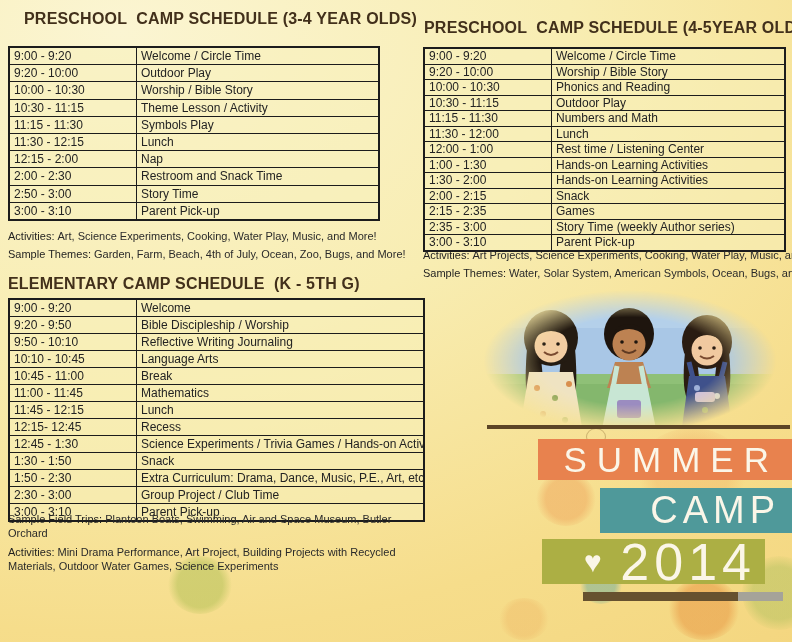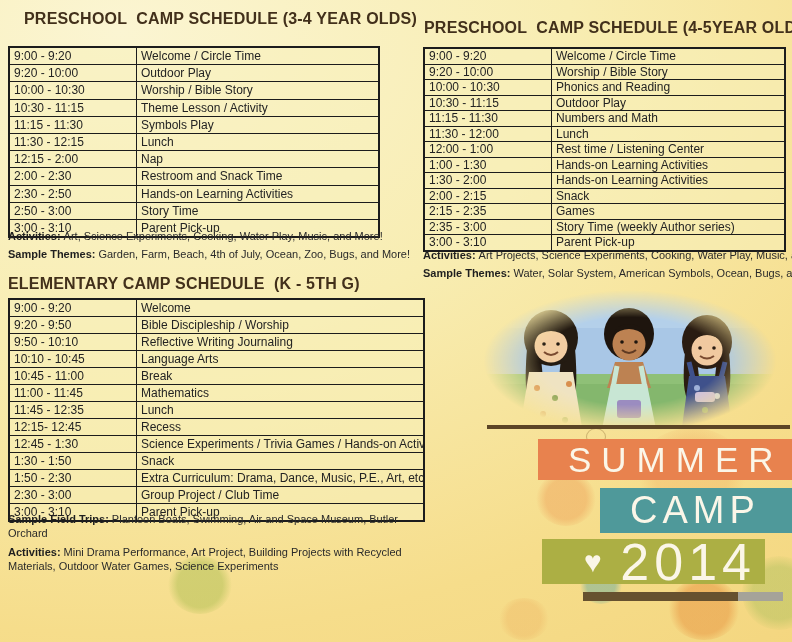--- a/index.html
+++ b/index.html
@@ -22,34 +22,34 @@
     border:1px solid #1c1c1c;font-size:12px;color:#232323;
     padding:0 4px;white-space:nowrap;overflow:hidden;vertical-align:middle;
   }
   table.t1 td{height:16.2px;}
   table.t2 td{height:14.5px;}
   table.t3 td{height:16px;}
   .col-time{width:118px;}
   .notes{position:absolute;font-size:11px;color:#2a2a2a;line-height:1.3;}
   .notes p{margin:0 0 4px 0;}
   .notes.nowrap p{white-space:nowrap;}
-  .note-label{font-weight:bold;color:#1f1f1f;margin-right:3px;}
+  .note-label{font-weight:normal;color:#1f1f1f;margin-right:3px;}
   
   .photo{
     position:absolute;left:479px;top:288px;width:302px;height:146px;z-index:1;
     -webkit-mask-image:radial-gradient(ellipse 50% 50% at 50% 50%, #000 60%, transparent 97%);
     mask-image:radial-gradient(ellipse 50% 50% at 50% 50%, #000 60%, transparent 97%);
   }
   
   .rule{position:absolute;left:487px;top:425px;width:303px;height:4px;background:#5c4526;z-index:5;}
-  .bar{position:absolute;color:#fbf6e8;z-index:4;padding-left:30px;}
+  .bar{position:absolute;color:#fbf6e8;z-index:4;}
   .bar-summer{left:538px;top:439px;width:254px;height:41px;background:#e8824e;
     font-size:35px;line-height:41px;text-align:right;padding-right:13px;box-sizing:border-box;letter-spacing:10px;}
   .bar-camp{left:600px;top:488px;width:192px;height:45px;background:#4f999a;
-    font-size:38px;line-height:45px;text-align:left;padding-right:12px;box-sizing:border-box;letter-spacing:5px;}
+    font-size:38px;line-height:45px;text-align:right;padding-right:12px;box-sizing:border-box;letter-spacing:5px;}
   .bar-year{left:542px;top:539px;width:223px;height:45px;background:#acaf44;
     display:flex;align-items:center;justify-content:space-between;
     padding:0 9px 0 42px;box-sizing:border-box;}
   .bar-year .heart{font-size:30px;line-height:1;}
   .bar-year .year{font-size:52px;letter-spacing:5px;}
   .under-brown{position:absolute;left:583px;top:592px;width:155px;height:9px;background:#66512f;z-index:4;}
   .under-gray{position:absolute;left:738px;top:592px;width:45px;height:9px;background:#a5a399;z-index:4;}
   .sketch-ring{position:absolute;left:586px;top:428px;width:18px;height:16px;border:1px solid rgba(170,140,80,0.55);border-radius:50%;z-index:3;}
   
   .splat{position:absolute;border-radius:50%;}
@@ -111,24 +111,20 @@
   <tr>
     <td class="col-time">12:15 - 2:00</td>
     <td>Nap</td>
   </tr>
 
   <tr>
     <td class="col-time">2:00 - 2:30</td>
     <td>Restroom and Snack Time</td>
   </tr>
 
-  <tr>
-    <td class="col-time">2:30 - 2:50</td>
-    <td>Hands-on Learning Activities</td>
-  </tr>
 
   <tr>
     <td class="col-time">2:50 - 3:00</td>
     <td>Story Time</td>
   </tr>
 
   <tr>
     <td class="col-time">3:00 - 3:10</td>
     <td>Parent Pick-up</td>
   </tr>
@@ -242,21 +238,21 @@
     <td class="col-time">10:45 - 11:00</td>
     <td>Break</td>
   </tr>
 
   <tr>
     <td class="col-time">11:00 - 11:45</td>
     <td>Mathematics</td>
   </tr>
 
   <tr>
-    <td class="col-time">11:45 - 12:35</td>
+    <td class="col-time">11:45 - 12:15</td>
     <td>Lunch</td>
   </tr>
 
   <tr>
     <td class="col-time">12:15- 12:45</td>
     <td>Recess</td>
   </tr>
 
   <tr>
     <td class="col-time">12:45 - 1:30</td>

